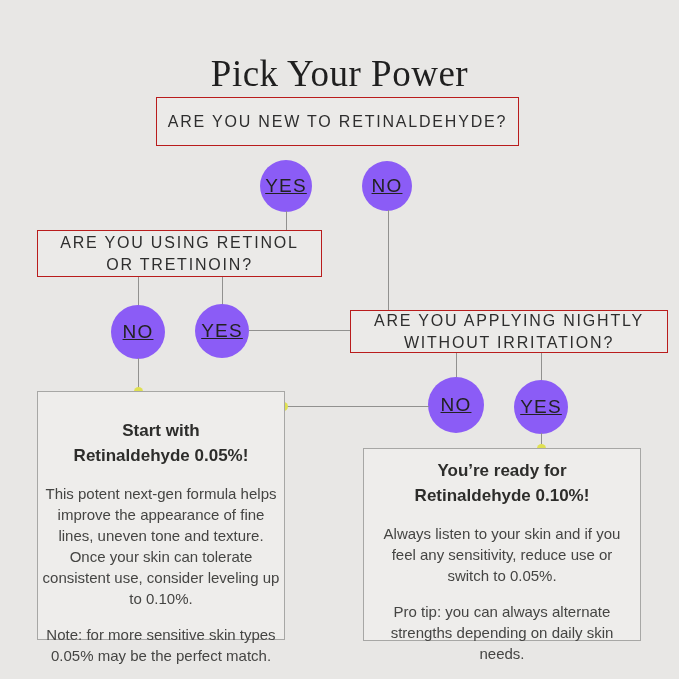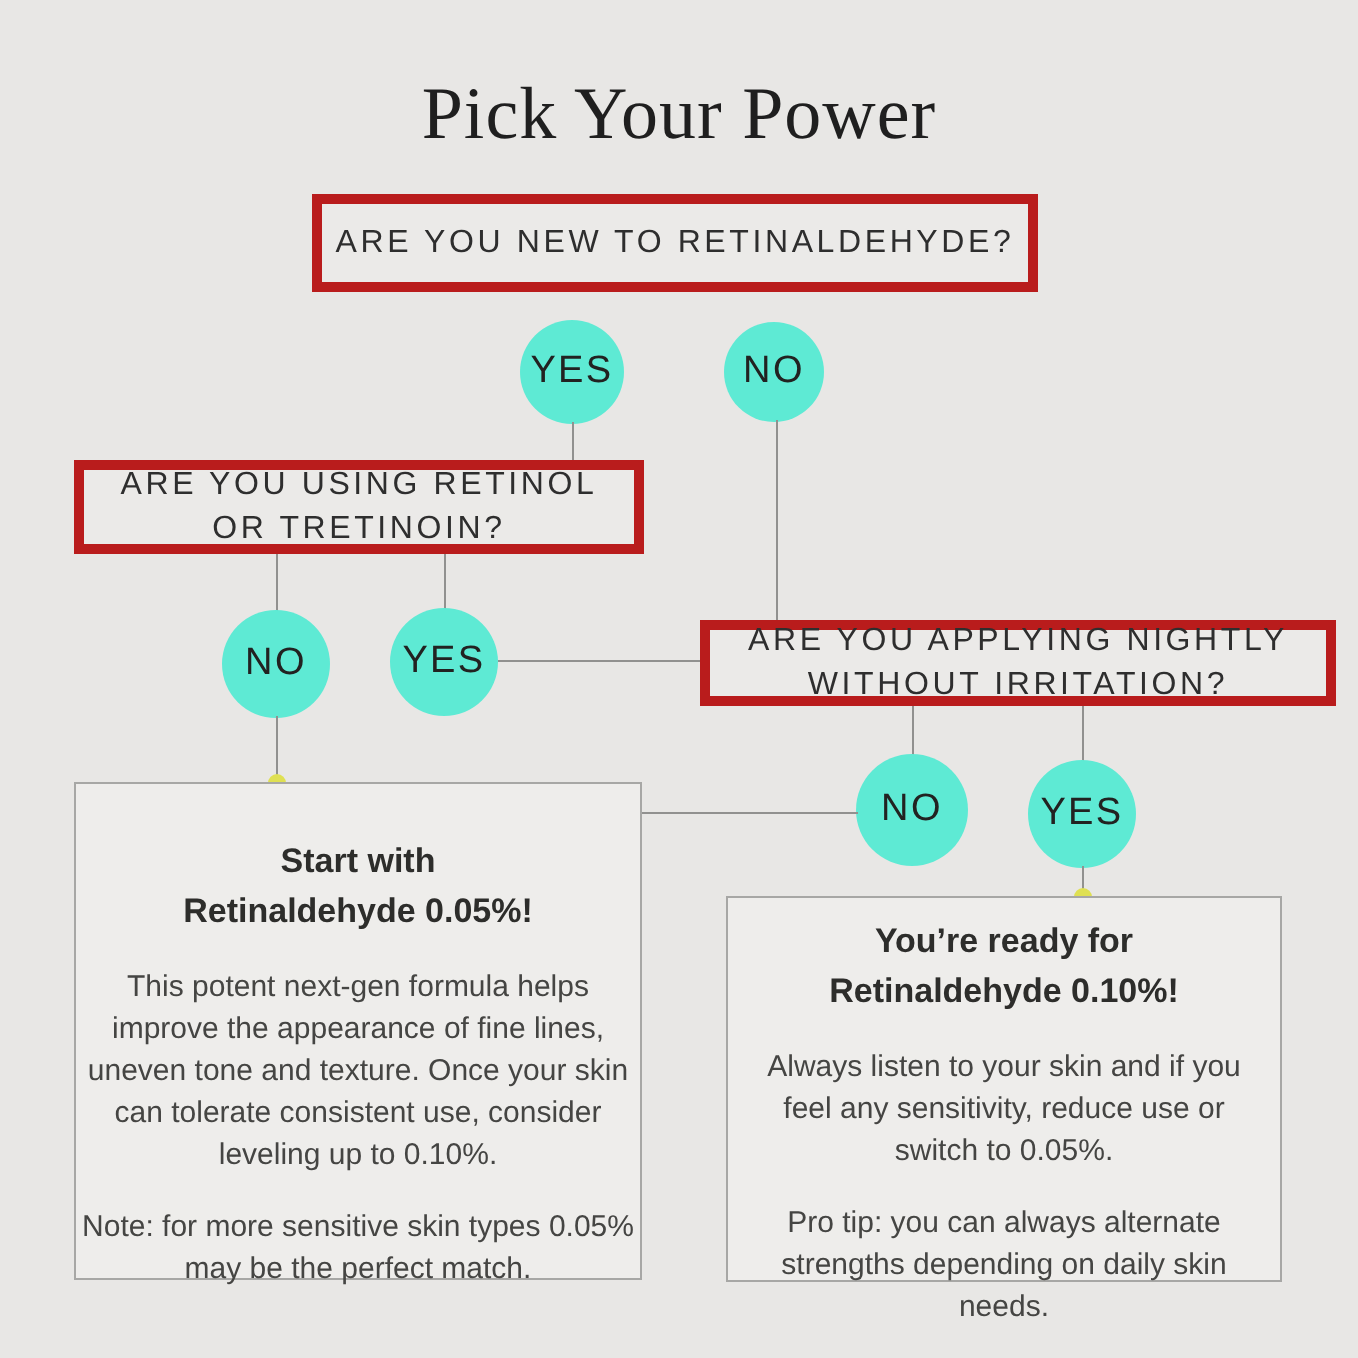--- a/index.html
+++ b/index.html
@@ -6,42 +6,42 @@
   body{
     width:679px;height:679px;
     background:#e8e7e5;
     font-family:"Liberation Sans", sans-serif;
     position:relative;
     overflow:hidden;
   }
   .canvas{position:absolute;inset:0;width:679px;height:679px;}
 
   .title{
-    position:absolute;left:0;top:36px;width:679px;
+    position:absolute;left:0;top:52px;width:679px;
     text-align:center;
     font-family:"Liberation Serif","DejaVu Serif",serif;
     font-size:37px;font-weight:500;letter-spacing:.5px;
     color:#1f1f1f;
   }
 
   .qbox{
     position:absolute;
-    border:5px solid #b91c1c;
+    border:1px solid #b91c1c;
     background:#ebeae8;
     display:flex;align-items:center;justify-content:center;
     text-align:center;
     color:#2e2e2e;
     font-size:16px;letter-spacing:1.8px;line-height:1.35;
     box-sizing:border-box;
   }
   .circle{
     position:absolute;border-radius:50%;
-    background:#5eead4;
+    background:#8b5cf6;
     display:flex;align-items:center;justify-content:center;
-    color:#222221;font-size:19px;letter-spacing:1.2px;
+    color:#222221;font-size:19px;letter-spacing:1.2px;text-decoration:underline;
   }
   .line{position:absolute;background:#91918f;}
   .v{width:1px;}
   .h{height:1px;}
   .dot{
     position:absolute;width:9px;height:9px;border-radius:50%;
     background:#dfe052;
   }
   .rbox{
     position:absolute;
@@ -52,21 +52,21 @@
     color:#454543;
   }
   .rbox .head{
     font-weight:bold;color:#2d2d2b;
     font-size:17px;line-height:1.45;
   }
   .rbox p{
     margin:15px 0 0 0;
     font-size:15px;line-height:1.4;
   }
-  .rbox-left{left:37px;top:391px;width:284px;height:249px;padding:27px 2px 10px;}
+  .rbox-left{left:37px;top:391px;width:248px;height:249px;padding:27px 2px 10px;}
   .rbox-right{left:363px;top:448px;width:278px;height:193px;padding:10px 12px 10px;}
 
   .qbox1{left:156px;top:97px;width:363px;height:49px;}
   .qbox2{left:37px;top:230px;width:285px;height:47px;align-items:center;}
   .qbox3{left:350px;top:310px;width:318px;height:43px;}
 
   .c-yes1{left:260px;top:160px;width:52px;height:52px;}
   .c-no1{left:362px;top:161px;width:50px;height:50px;}
   .c-no2{left:111px;top:305px;width:54px;height:54px;}
   .c-yes2{left:195px;top:304px;width:54px;height:54px;}

